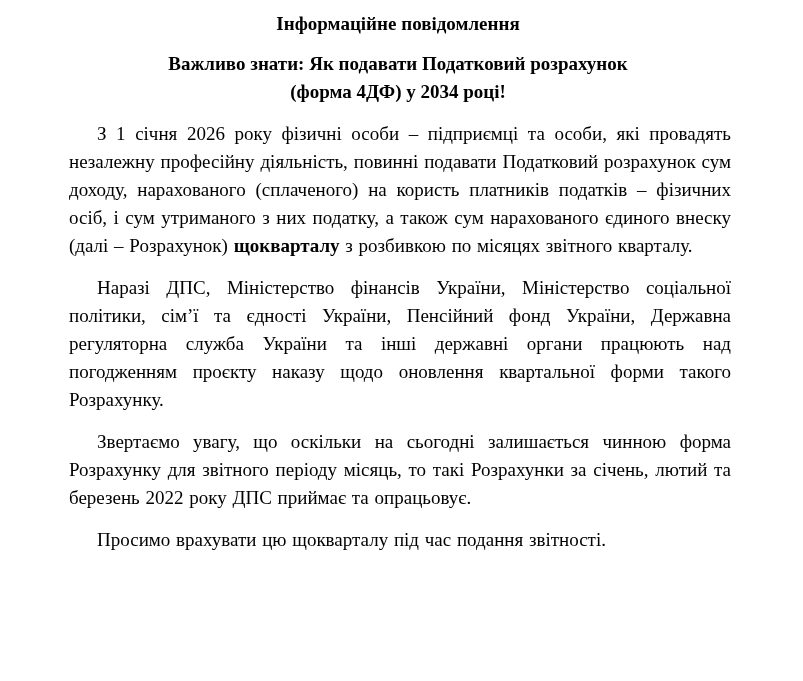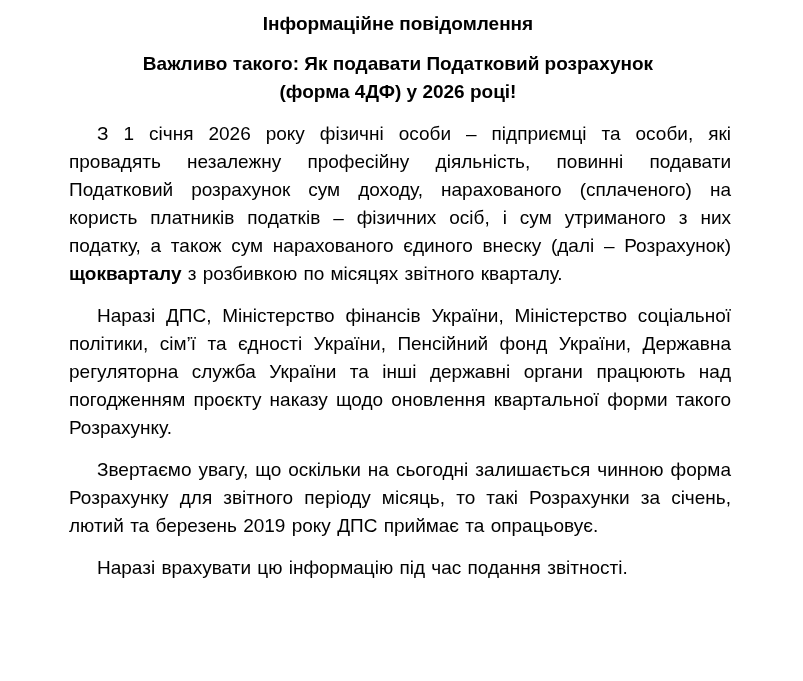--- a/index.html
+++ b/index.html
@@ -10,21 +10,21 @@
   .page {
     position: relative;
     box-sizing: border-box;
     width: 803px;
     height: 681px;
     margin: 0;
     padding: 10px 72px 0 65px;
     overflow: hidden;
     background: #ffffff;
     color: #000000;
-    font-family: Liberation Sans, sans-serif;
+    font-family: Liberation Serif, serif;
     font-size: 19px;
     line-height: 28px;
   }
   .doc-title {
     margin: 0;
     font-size: 19px;
     line-height: 28px;
     font-weight: bold;
     text-align: center;
   }
@@ -49,26 +49,26 @@
   }
 </style>
 </head>
 <body>
 
 <div class="page">
 
   <h1 class="doc-title">Інформаційне повідомлення</h1>
 
   <h2 class="doc-heading">
-    <span class="heading-line">Важливо такого: Як подавати Податковий розрахунок</span>
-    <span class="heading-line">(форма 4ДФ) у 2026 році!</span>
+    <span class="heading-line">Важливо знати: Як подавати Податковий розрахунок</span>
+    <span class="heading-line">(форма 4ДФ) у 2034 році!</span>
   </h2>
 
   <p class="para"><span>З 1 січня 2026 року фізичні особи – підприємці та особи, які провадять незалежну професійну діяльність, повинні подавати Податковий розрахунок сум доходу, нарахованого (сплаченого) на користь платників податків – фізичних осіб, і сум утриманого з них податку, а також сум нарахованого єдиного внеску (далі – Розрахунок) </span><span class="bold">щокварталу</span><span> з розбивкою по місяцях звітного кварталу.</span></p>
 
   <p class="para">Наразі ДПС, Міністерство фінансів України, Міністерство соціальної політики, сім’ї та єдності України, Пенсійний фонд України, Державна регуляторна служба України та інші державні органи працюють над погодженням проєкту наказу щодо оновлення квартальної форми такого Розрахунку.</p>
 
-  <p class="para">Звертаємо увагу, що оскільки на сьогодні залишається чинною форма Розрахунку для звітного періоду місяць, то такі Розрахунки за січень, лютий та березень 2019 року ДПС приймає та опрацьовує.</p>
+  <p class="para">Звертаємо увагу, що оскільки на сьогодні залишається чинною форма Розрахунку для звітного періоду місяць, то такі Розрахунки за січень, лютий та березень 2022 року ДПС приймає та опрацьовує.</p>
 
 
-  <p class="para">Наразі врахувати цю інформацію під час подання звітності.</p>
+  <p class="para">Просимо врахувати цю щокварталу під час подання звітності.</p>
 
 </div>
 
 </body></html>

